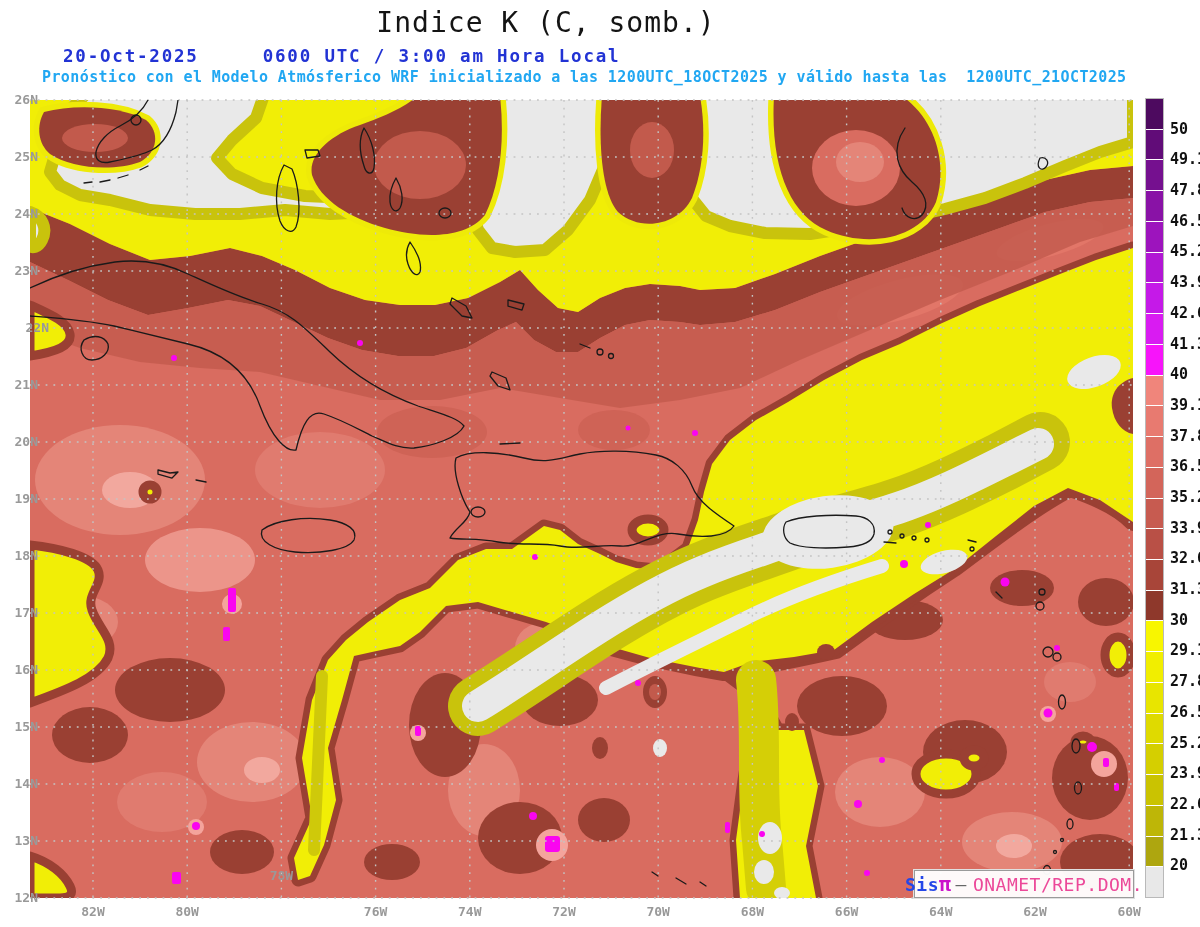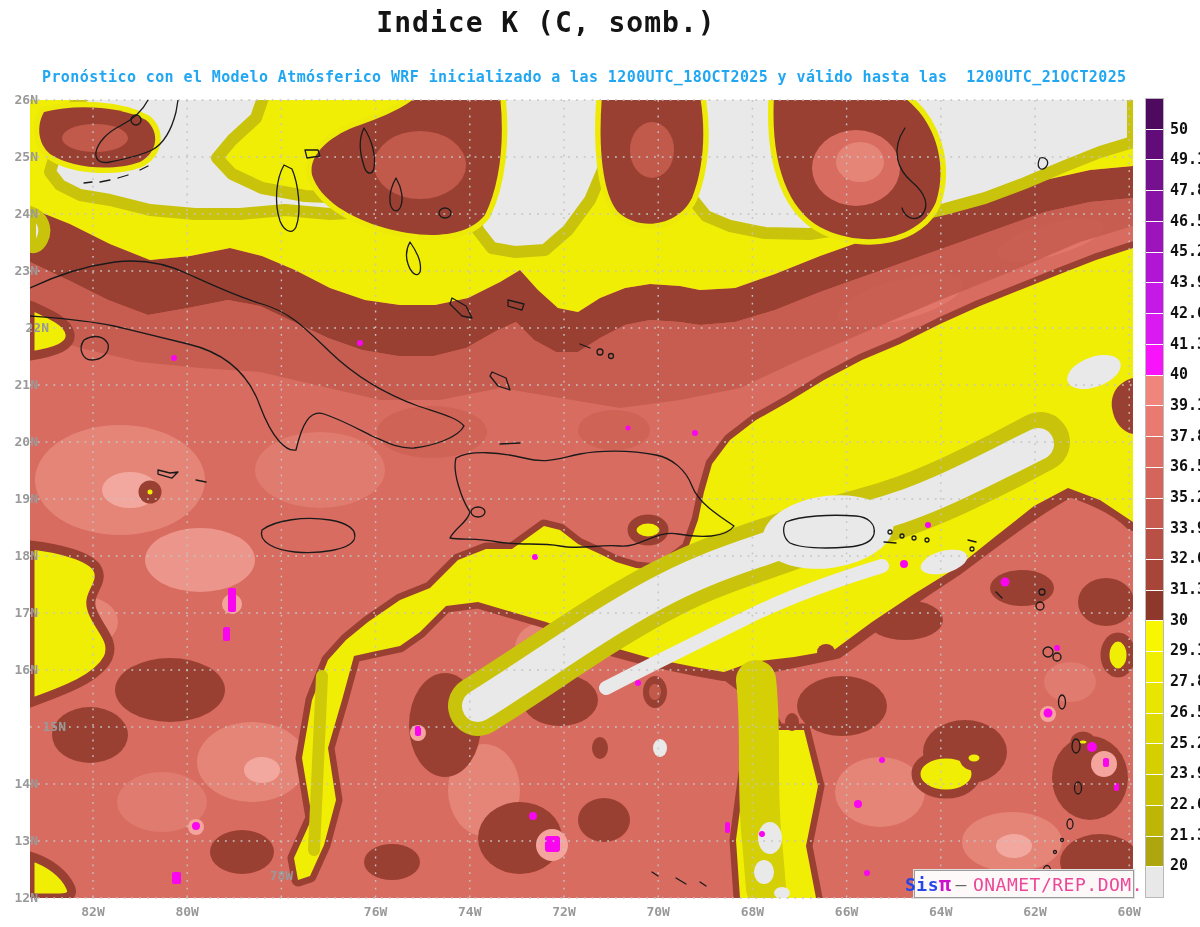--- a/index.html
+++ b/index.html
@@ -2,21 +2,21 @@
 <html><head>
 <meta charset="utf-8">
 <style>
   html,body{margin:0;padding:0;background:#fff;}
   body{width:1200px;height:927px;position:relative;overflow:hidden;
        font-family:"DejaVu Sans Mono","Liberation Mono",monospace;}
   #stage{position:absolute;inset:0;width:1200px;height:927px;}
   svg#mapsvg{position:absolute;left:0;top:0;z-index:1;}
   .hdr{position:absolute;z-index:5;white-space:pre;}
   #title{left:0;top:6px;width:1092px;text-align:center;font-size:28px;
-         letter-spacing:1px;color:#141414;font-weight:700;}
+         letter-spacing:1px;color:#141414;font-weight:400;}
   #line2{left:63px;top:46px;font-size:17.5px;letter-spacing:1.8px;color:#2233d4;font-weight:700;}
   #line2 .gap{display:inline-block;width:64px;}
   #line3{left:42px;top:68px;font-size:15px;letter-spacing:0.4px;color:#21a7f2;font-weight:700;}
   .tick{position:absolute;z-index:6;color:#999;font-size:13px;font-weight:700;}
   .lat-tick{width:38px;text-align:right;}
   .lon-tick{width:44px;text-align:center;}
   #colorbar{position:absolute;left:1145px;top:98px;width:17px;height:798px;z-index:6;
             display:flex;flex-direction:column;border:1px solid #b9b9b9;background:#fff;}
   #colorbar .seg{flex:1 1 0;margin-bottom:1px;}
   #colorbar .seg:last-child{margin-bottom:0;}
@@ -29,20 +29,21 @@
   #attribution .pi{color:#cb11cb;font-weight:700;font-size:20px;}
   #attribution .sep{color:#666;padding:0 6px 0 4px;}
   #attribution .org{color:#ec4899;}
 </style>
 </head>
 <body>
 
 <div id="stage">
 
   <div class="hdr" id="title">Indice K (C, somb.)</div>
+  <div class="hdr" id="line2"><span>20-Oct-2025</span><span class="gap"></span><span>0600 UTC / 3:00 am Hora Local</span></div>
   <div class="hdr" id="line3">Pronóstico con el Modelo Atmósferico WRF inicializado a las 1200UTC_18OCT2025 y válido hasta las  1200UTC_21OCT2025</div>
 
   <svg id="mapsvg" width="1200" height="927" viewBox="0 0 1200 927" xmlns="http://www.w3.org/2000/svg">
     <defs>
         <clipPath id="plotclip">
           <rect x="30" y="100" width="1103" height="798"></rect>
         </clipPath>
       </defs>
 
     <g clip-path="url(#plotclip)">
@@ -299,21 +300,21 @@
       <div class="tick lat-tick" style="top: 149px; left: 0px;">25N</div>
       <div class="tick lat-tick" style="top: 206px; left: 0px;">24N</div>
       <div class="tick lat-tick" style="top: 263px; left: 0px;">23N</div>
       <div class="tick lat-tick" style="top: 320px; left: 0px; margin-left: 11px;">22N</div>
       <div class="tick lat-tick" style="top: 377px; left: 0px;">21N</div>
       <div class="tick lat-tick" style="top: 434px; left: 0px;">20N</div>
       <div class="tick lat-tick" style="top: 491px; left: 0px;">19N</div>
       <div class="tick lat-tick" style="top: 548px; left: 0px;">18N</div>
       <div class="tick lat-tick" style="top: 605px; left: 0px;">17N</div>
       <div class="tick lat-tick" style="top: 662px; left: 0px;">16N</div>
-      <div class="tick lat-tick" style="top: 719px; left: 0px; padding-left: 28px;">15N</div>
+      <div class="tick lat-tick" style="top: 719px; left: 0px;">15N</div>
       <div class="tick lat-tick" style="top: 776px; left: 0px;">14N</div>
       <div class="tick lat-tick" style="top: 833px; left: 0px;">13N</div>
       <div class="tick lat-tick" style="top: 890px; left: 0px;">12N</div>
     </div>
   <div id="lon-labels">
       <div class="tick lon-tick" style="top: 904px; left: 71px;">82W</div>
       <div class="tick lon-tick" style="top: 904px; left: 165.2px;">80W</div>
       <div class="tick lon-tick" style="top: 868px; left: 259.4px;">78W</div>
       <div class="tick lon-tick" style="top: 904px; left: 353.6px;">76W</div>
       <div class="tick lon-tick" style="top: 904px; left: 447.8px;">74W</div>

